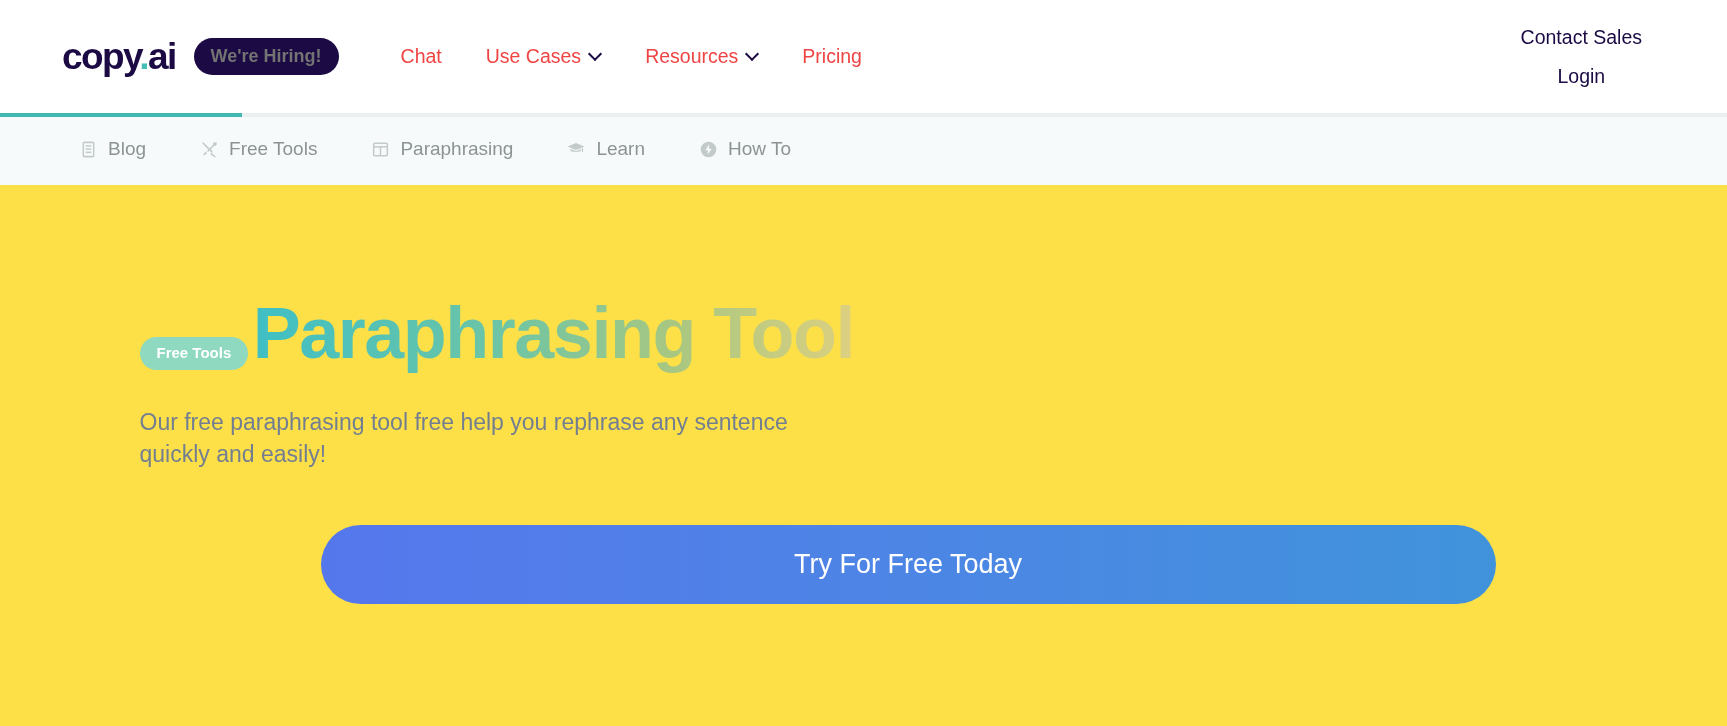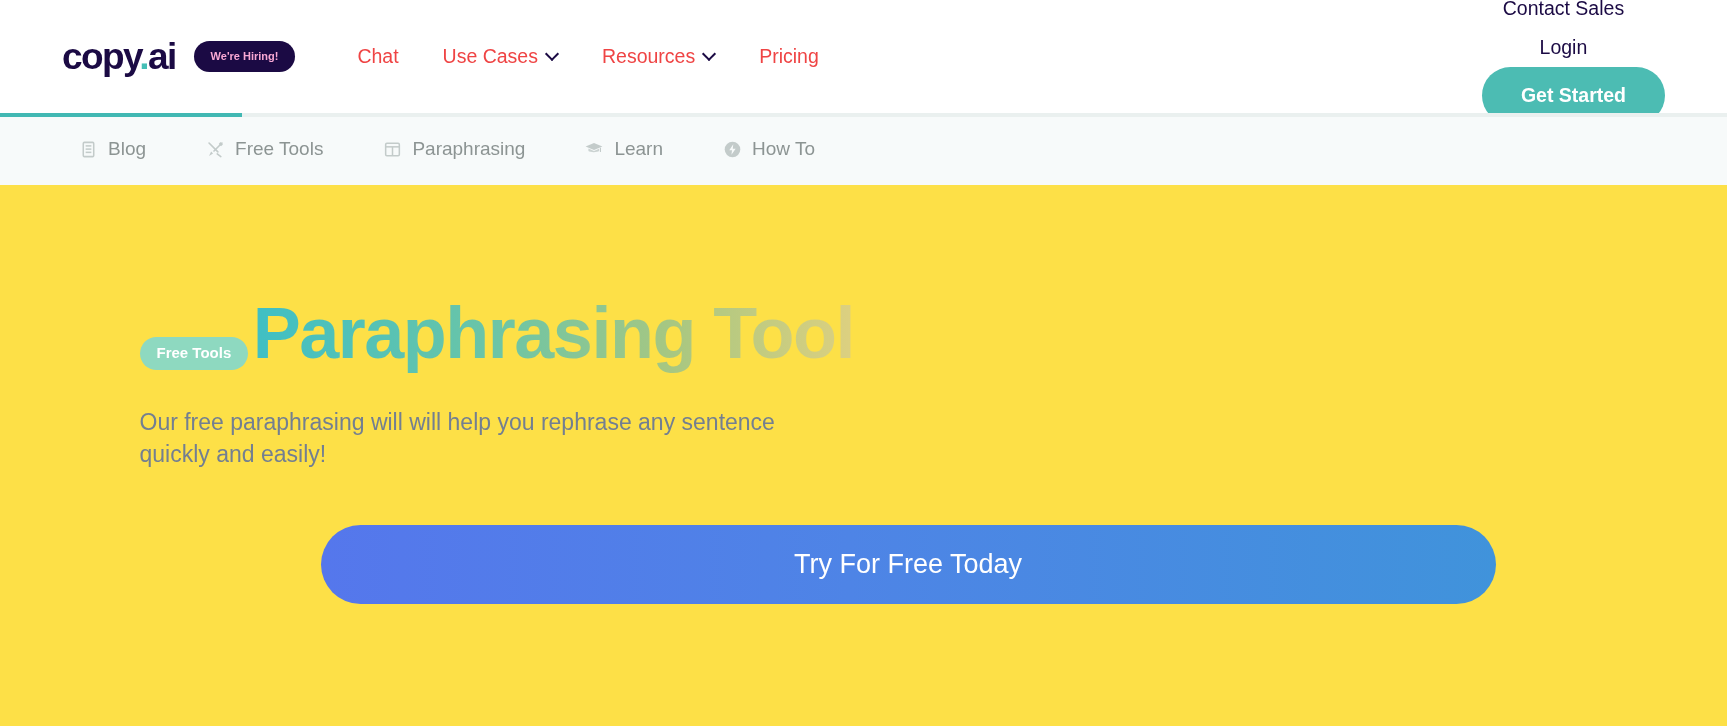--- a/index.html
+++ b/index.html
@@ -40,22 +40,22 @@
     font-weight: bold;
     letter-spacing: -1.6px;
     color: #1b0a44;
     line-height: 1;
     white-space: nowrap;
   }
   .logo .dot { color: #45bfb6; }
 
   .hiring-pill {
     background: #1b0a44;
-    color: #f9a8d4;
-    font-size: 11px;
+    color: #737373;
+    font-size: 18px;
     font-weight: bold;
     padding: 9px 17px;
     border-radius: 999px;
     white-space: nowrap;
     line-height: 1.1;
     cursor: pointer;
   }
 
   .primary-nav {
     display: flex;
@@ -138,21 +138,21 @@
     top: 0; left: 0; right: 0;
     height: 4px;
     background: #eaf0ef;
   }
 
   .subnav-left {
     flex: 0 0 907px;
     background: #f7fafa;
     display: flex;
     padding-left: 78px;
-    gap: 11px;
+    gap: 5px;
   }
   .sub-item {
     display: flex;
     align-items: center;
     gap: 10px;
     font-size: 19px;
     color: #8c9493;
     padding: 6px 26px 6px 0;
     margin-right: 22px;
     cursor: pointer;
@@ -282,21 +282,20 @@
       <span class="chev"></span>
     </div>
     <div class="nav-item">
       <span>Pricing</span>
     </div>
   </nav>
 
   <div class="header-right">
     <a class="link">Contact Sales</a>
     <a class="link">Login</a>
-    <button class="cta-pill">Get Started</button>
   </div>
 </header>
 
 <div class="subnav-wrap">
   <div class="subnav-divider"></div>
   <div class="scroll-progress"></div>
 
   <div class="subnav-left">
 
     <div class="sub-item">
@@ -360,20 +359,20 @@
 
 </div>
 
 <main class="hero">
   <div class="hero-inner">
 
     <span class="tag-pill">Free Tools</span>
 
     <h1 class="hero-title">Paraphrasing Tool</h1>
 
-    <p class="hero-sub">Our free paraphrasing will will help you rephrase any sentence quickly and easily!</p>
+    <p class="hero-sub">Our free paraphrasing tool free help you rephrase any sentence quickly and easily!</p>
 
     <div class="hero-cta-row">
       <button class="hero-cta">Try For Free Today</button>
     </div>
 
   </div>
 </main>
 
 </body></html>

